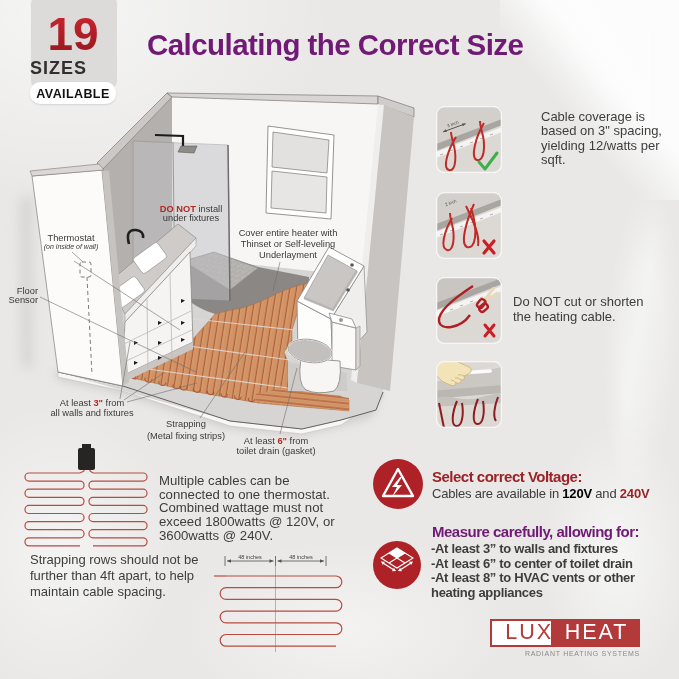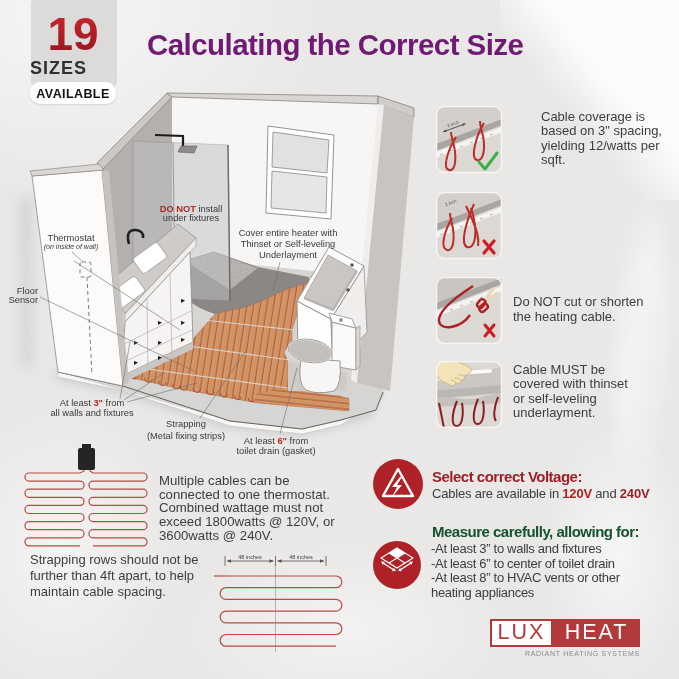--- a/index.html
+++ b/index.html
@@ -334,21 +334,20 @@
       <path d="M-5,38 Q10,34 20,37 Q35,40 45,36 Q56,33 66,32 L66,42 L-5,46 Z" fill="#c5c2be"></path>
 
       <path d="M3,42 L8,67" fill="none" stroke="#8e1b20" stroke-width="2"></path>
       <path d="M21,40 C16,52 15,64 20,65 C26,66 28,54 26,42" fill="none" stroke="#8e1b20" stroke-width="2"></path>
       <path d="M42,38 C37,50 36,62 41,63 C47,64 49,52 47,40" fill="none" stroke="#8e1b20" stroke-width="2"></path>
       <path d="M62,36 C58,46 57,56 60,60" fill="none" stroke="#8e1b20" stroke-width="2"></path>
     </g>
     <rect x="0.5" y="0.5" width="65" height="66" rx="8" fill="none" stroke="#f7f6f5" stroke-width="1.5"></rect>
   </svg>
 
-  <div class="abs body-txt" style="left:513px;top:363px;font-size:13px;line-height:14.3px;white-space:nowrap;">Cable MUST be<br>covered with thinset<br>or self-leveling<br>underlayment.</div>
 </div>
 
 <div class="abs" id="bottom" style="left:0;top:0;width:679px;height:679px;">
 
   <svg class="abs" style="left:14px;top:440px;" width="150" height="115" viewBox="0 0 150 115">
 
     <rect x="64" y="8" width="17" height="22" rx="2" fill="#262524"></rect>
     <rect x="68" y="4" width="9" height="5" fill="#262524"></rect>
     <path d="M70,30 L70,31 L66,33" fill="none" stroke="#b64c42" stroke-width="1.2"></path>
     <path d="M76,30 L76,31 L79,33" fill="none" stroke="#b64c42" stroke-width="1.2"></path>
@@ -379,21 +378,21 @@
   </svg>
 
   <svg class="abs" style="left:372px;top:458px;" width="52" height="52" viewBox="0 0 52 52">
     <circle cx="26" cy="26" r="25" fill="#ad2127"></circle>
     <path d="M26,11 L41,38 L11,38 Z" fill="none" stroke="#ffffff" stroke-width="2.4" stroke-linejoin="round"></path>
     <path d="M28,19 l-8,10 h5 l-5,10 l10,-12 h-5 l5,-8 Z" fill="#ffffff"></path>
   </svg>
 
   <div class="abs" style="left:432px;top:468px;font-weight:bold;font-size:15px;letter-spacing:-0.5px;color:#9b2227;white-space:nowrap;">Select correct Voltage:</div>
 
-  <div class="abs body-txt" style="left:432px;top:486px;font-size:13px;letter-spacing:-0.2px;white-space:nowrap;">Cables are available in <b style="color:#b91c1c;text-align:center;">120V</b> and <b style="color:#9b2227;">240V</b></div>
+  <div class="abs body-txt" style="left:432px;top:486px;font-size:13px;letter-spacing:-0.2px;white-space:nowrap;">Cables are available in <b style="color:#000000;text-align:center;">120V</b> and <b style="color:#9b2227;">240V</b></div>
 
   <svg class="abs" style="left:372px;top:540px;" width="50" height="50" viewBox="0 0 50 50">
     <circle cx="25" cy="25" r="24" fill="#ad2127"></circle>
     <g stroke="#ffffff" stroke-width="1.1" fill="none">
       <polygon points="25,8 41,18 25,28 9,18"></polygon>
       <line x1="17" y1="13" x2="33" y2="23"></line>
       <line x1="33" y1="13" x2="17" y2="23"></line>
     </g>
     <polygon points="25,8 33,13 25,18 17,13" fill="#ffffff"></polygon>
     <g stroke="#ffffff" stroke-width="1.4" fill="none">
@@ -401,24 +400,24 @@
       <line x1="39" y1="23" x2="28" y2="30"></line>
     </g>
     <g fill="#ffffff">
       <path d="M9,21.5 l4,0.2 l-2.2,3.2 Z"></path>
       <path d="M24,31 l-4,0.3 l1.9,-3.5 Z"></path>
       <path d="M41,21.5 l-4,0.2 l2.2,3.2 Z"></path>
       <path d="M26,31 l4,0.3 l-1.9,-3.5 Z"></path>
     </g>
   </svg>
 
-  <div class="abs" style="left:432px;top:523px;font-weight:bold;font-size:15px;letter-spacing:-0.5px;color:#14532d;white-space:nowrap;">Measure carefully, allowing for:</div>
-
-  <div class="abs body-txt" style="left:431px;top:542px;font-size:13px;line-height:14.5px;letter-spacing:-0.3px;white-space:nowrap;">-At least 3” to walls and fixtures<br>-At least 6” to center of toilet drain<br>-At least 8” to HVAC vents or other<br>heating appliances</div>
+  <div class="abs" style="left:432px;top:523px;font-weight:bold;font-size:15px;letter-spacing:-0.5px;color:#701a75;white-space:nowrap;">Measure carefully, allowing for:</div>
+
+  <div class="abs body-txt" style="left:431px;top:542px;font-size:13px;line-height:14.5px;letter-spacing:-0.3px;white-space:nowrap;font-weight:bold;">-At least 3” to walls and fixtures<br>-At least 6” to center of toilet drain<br>-At least 8” to HVAC vents or other<br>heating appliances</div>
 
   <div class="abs" style="left:490px;top:619px;width:150px;height:28px;">
     <div class="abs" style="left:0;top:0;width:63px;height:28px;background:#ffffff;border:2px solid #b23a3b;box-sizing:border-box;"></div>
     <div class="abs" style="left:63px;top:0;width:87px;height:28px;background:#b23a3b;"></div>
-    <div class="abs" style="left:0;top:0;width:63px;height:28px;color:#b23a3b;font-size:21.5px;line-height:27px;text-align:center;letter-spacing:2px;">LUX</div>
+    <div class="abs" style="left:0;top:0;width:63px;height:28px;color:#b23a3b;font-size:21.5px;line-height:27px;text-align:right;letter-spacing:2px;">LUX</div>
     <div class="abs" style="left:63px;top:0;width:87px;height:28px;color:#ffffff;font-size:21.5px;line-height:27px;text-align:center;letter-spacing:2px;">HEAT</div>
     <div class="abs" style="left:0;top:31px;width:150px;text-align:right;font-size:7px;letter-spacing:0.72px;color:#8b8a89;">RADIANT HEATING SYSTEMS</div>
   </div>
 </div>
 
 </body></html>

